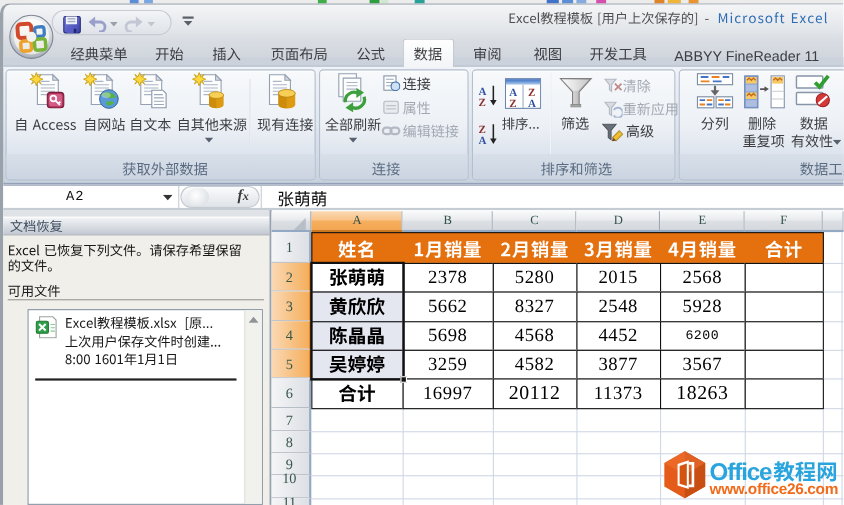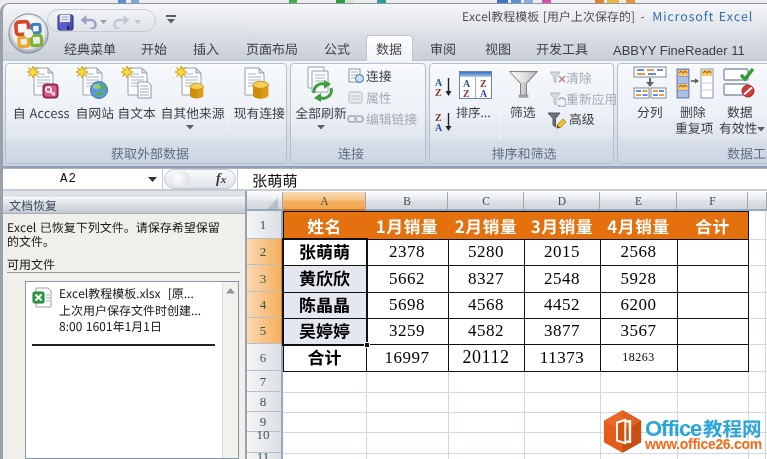--- a/index.html
+++ b/index.html
@@ -447,41 +447,41 @@
 <div style="position:absolute;left:600px;top:265px;width:77px;height:27px;font-family:'Liberation Serif',serif;font-size:17px;color:#000;letter-spacing:0.5px;display:flex;align-items:center;justify-content:center">5928</div>
 <div style="position:absolute;left:677px;top:265px;width:72px;height:28px;background:#fff;border:1.5px solid #111"></div>
 <div style="position:absolute;left:283px;top:292px;width:84px;height:27px;background:#e4e6f0;border:1.5px solid #111"></div>
 <div style="position:absolute;left:366px;top:292px;width:83px;height:27px;background:#fff;border:1.5px solid #111"></div>
 <div style="position:absolute;left:366px;top:292px;width:82px;height:26px;font-family:'Liberation Serif',serif;font-size:17px;color:#000;letter-spacing:0.5px;display:flex;align-items:center;justify-content:center">5698</div>
 <div style="position:absolute;left:448px;top:292px;width:77px;height:27px;background:#fff;border:1.5px solid #111"></div>
 <div style="position:absolute;left:448px;top:292px;width:76px;height:26px;font-family:'Liberation Serif',serif;font-size:17px;color:#000;letter-spacing:0.5px;display:flex;align-items:center;justify-content:center">4568</div>
 <div style="position:absolute;left:524px;top:292px;width:77px;height:27px;background:#fff;border:1.5px solid #111"></div>
 <div style="position:absolute;left:524px;top:292px;width:76px;height:26px;font-family:'Liberation Serif',serif;font-size:17px;color:#000;letter-spacing:0.5px;display:flex;align-items:center;justify-content:center">4452</div>
 <div style="position:absolute;left:600px;top:292px;width:78px;height:27px;background:#fff;border:1.5px solid #111"></div>
-<div style="position:absolute;left:600px;top:292px;width:77px;height:26px;font-family:Liberation Serif, serif;font-size:17px;color:#000;letter-spacing:0.5px;display:flex;align-items:center;justify-content:center">6200</div>
+<div style="position:absolute;left:600px;top:292px;width:77px;height:26px;font-family:Liberation Mono, monospace;font-size:12px;color:#000;letter-spacing:0.5px;display:flex;align-items:center;justify-content:center">6200</div>
 <div style="position:absolute;left:677px;top:292px;width:72px;height:27px;background:#fff;border:1.5px solid #111"></div>
 <div style="position:absolute;left:283px;top:318px;width:84px;height:27px;background:#e4e6f0;border:1.5px solid #111"></div>
 <div style="position:absolute;left:366px;top:318px;width:83px;height:27px;background:#fff;border:1.5px solid #111"></div>
 <div style="position:absolute;left:366px;top:318px;width:82px;height:26px;font-family:'Liberation Serif',serif;font-size:17px;color:#000;letter-spacing:0.5px;display:flex;align-items:center;justify-content:center">3259</div>
 <div style="position:absolute;left:448px;top:318px;width:77px;height:27px;background:#fff;border:1.5px solid #111"></div>
 <div style="position:absolute;left:448px;top:318px;width:76px;height:26px;font-family:'Liberation Serif',serif;font-size:17px;color:#000;letter-spacing:0.5px;display:flex;align-items:center;justify-content:center">4582</div>
 <div style="position:absolute;left:524px;top:318px;width:77px;height:27px;background:#fff;border:1.5px solid #111"></div>
 <div style="position:absolute;left:524px;top:318px;width:76px;height:26px;font-family:'Liberation Serif',serif;font-size:17px;color:#000;letter-spacing:0.5px;display:flex;align-items:center;justify-content:center">3877</div>
 <div style="position:absolute;left:600px;top:318px;width:78px;height:27px;background:#fff;border:1.5px solid #111"></div>
 <div style="position:absolute;left:600px;top:318px;width:77px;height:26px;font-family:'Liberation Serif',serif;font-size:17px;color:#000;letter-spacing:0.5px;display:flex;align-items:center;justify-content:center">3567</div>
 <div style="position:absolute;left:677px;top:318px;width:72px;height:27px;background:#fff;border:1.5px solid #111"></div>
 <div style="position:absolute;left:283px;top:344px;width:84px;height:28px;background:#fff;border:1.5px solid #111"></div>
 <div style="position:absolute;left:366px;top:344px;width:83px;height:28px;background:#fff;border:1.5px solid #111"></div>
 <div style="position:absolute;left:366px;top:344px;width:82px;height:27px;font-family:'Liberation Serif',serif;font-size:17px;color:#000;letter-spacing:0.5px;display:flex;align-items:center;justify-content:center">16997</div>
 <div style="position:absolute;left:448px;top:344px;width:77px;height:28px;background:#fff;border:1.5px solid #111"></div>
 <div style="position:absolute;left:448px;top:344px;width:76px;height:27px;font-family:'Liberation Serif',serif;font-size:18px;color:#000;letter-spacing:0.5px;display:flex;align-items:center;justify-content:center">20112</div>
 <div style="position:absolute;left:524px;top:344px;width:77px;height:28px;background:#fff;border:1.5px solid #111"></div>
 <div style="position:absolute;left:524px;top:344px;width:76px;height:27px;font-family:'Liberation Serif',serif;font-size:17px;color:#000;letter-spacing:0.5px;display:flex;align-items:center;justify-content:center">11373</div>
 <div style="position:absolute;left:600px;top:344px;width:78px;height:28px;background:#fff;border:1.5px solid #111"></div>
-<div style="position:absolute;left:600px;top:344px;width:77px;height:27px;font-family:'Liberation Serif',serif;font-size:12px;color:#000;letter-spacing:0.5px;display:flex;align-items:center;justify-content:center">18263</div>
+<div style="position:absolute;left:600px;top:344px;width:77px;height:27px;font-family:'Liberation Serif',serif;font-size:18px;color:#000;letter-spacing:0.5px;display:flex;align-items:center;justify-content:center">18263</div>
 <div style="position:absolute;left:677px;top:344px;width:72px;height:28px;background:#fff;border:1.5px solid #111"></div>
 <div style="position:absolute;left:282px;top:238px;width:86px;height:108px;border:2.5px solid #111"></div>
 <div style="position:absolute;left:364px;top:342px;width:6px;height:6px;background:#111;border:1px solid #fff"></div>
 <svg class="ab" style="left:603px;top:409px" width="39" height="45" viewBox="0 0 42 48">
     <path d="M21 1 L41 12.5 L41 35.5 L21 47 L1 35.5 L1 12.5 Z" fill="#e55c1a"></path>
     <path d="M21 1 L41 12.5 L41 35.5 L21 47 Z" fill="#c94e12"></path>
     <path d="M21 1 L41 12.5 L21 24 L1 12.5 Z" fill="#ef7030" opacity="0.6"></path>
     <g>
       <path d="M14 13.5 L25 10 L25 38 L14 34.5 Z" fill="#fff"></path>
       <path d="M16 15.5 L23 13 L23 35 L16 32.8 Z" fill="#d4540f"></path>

